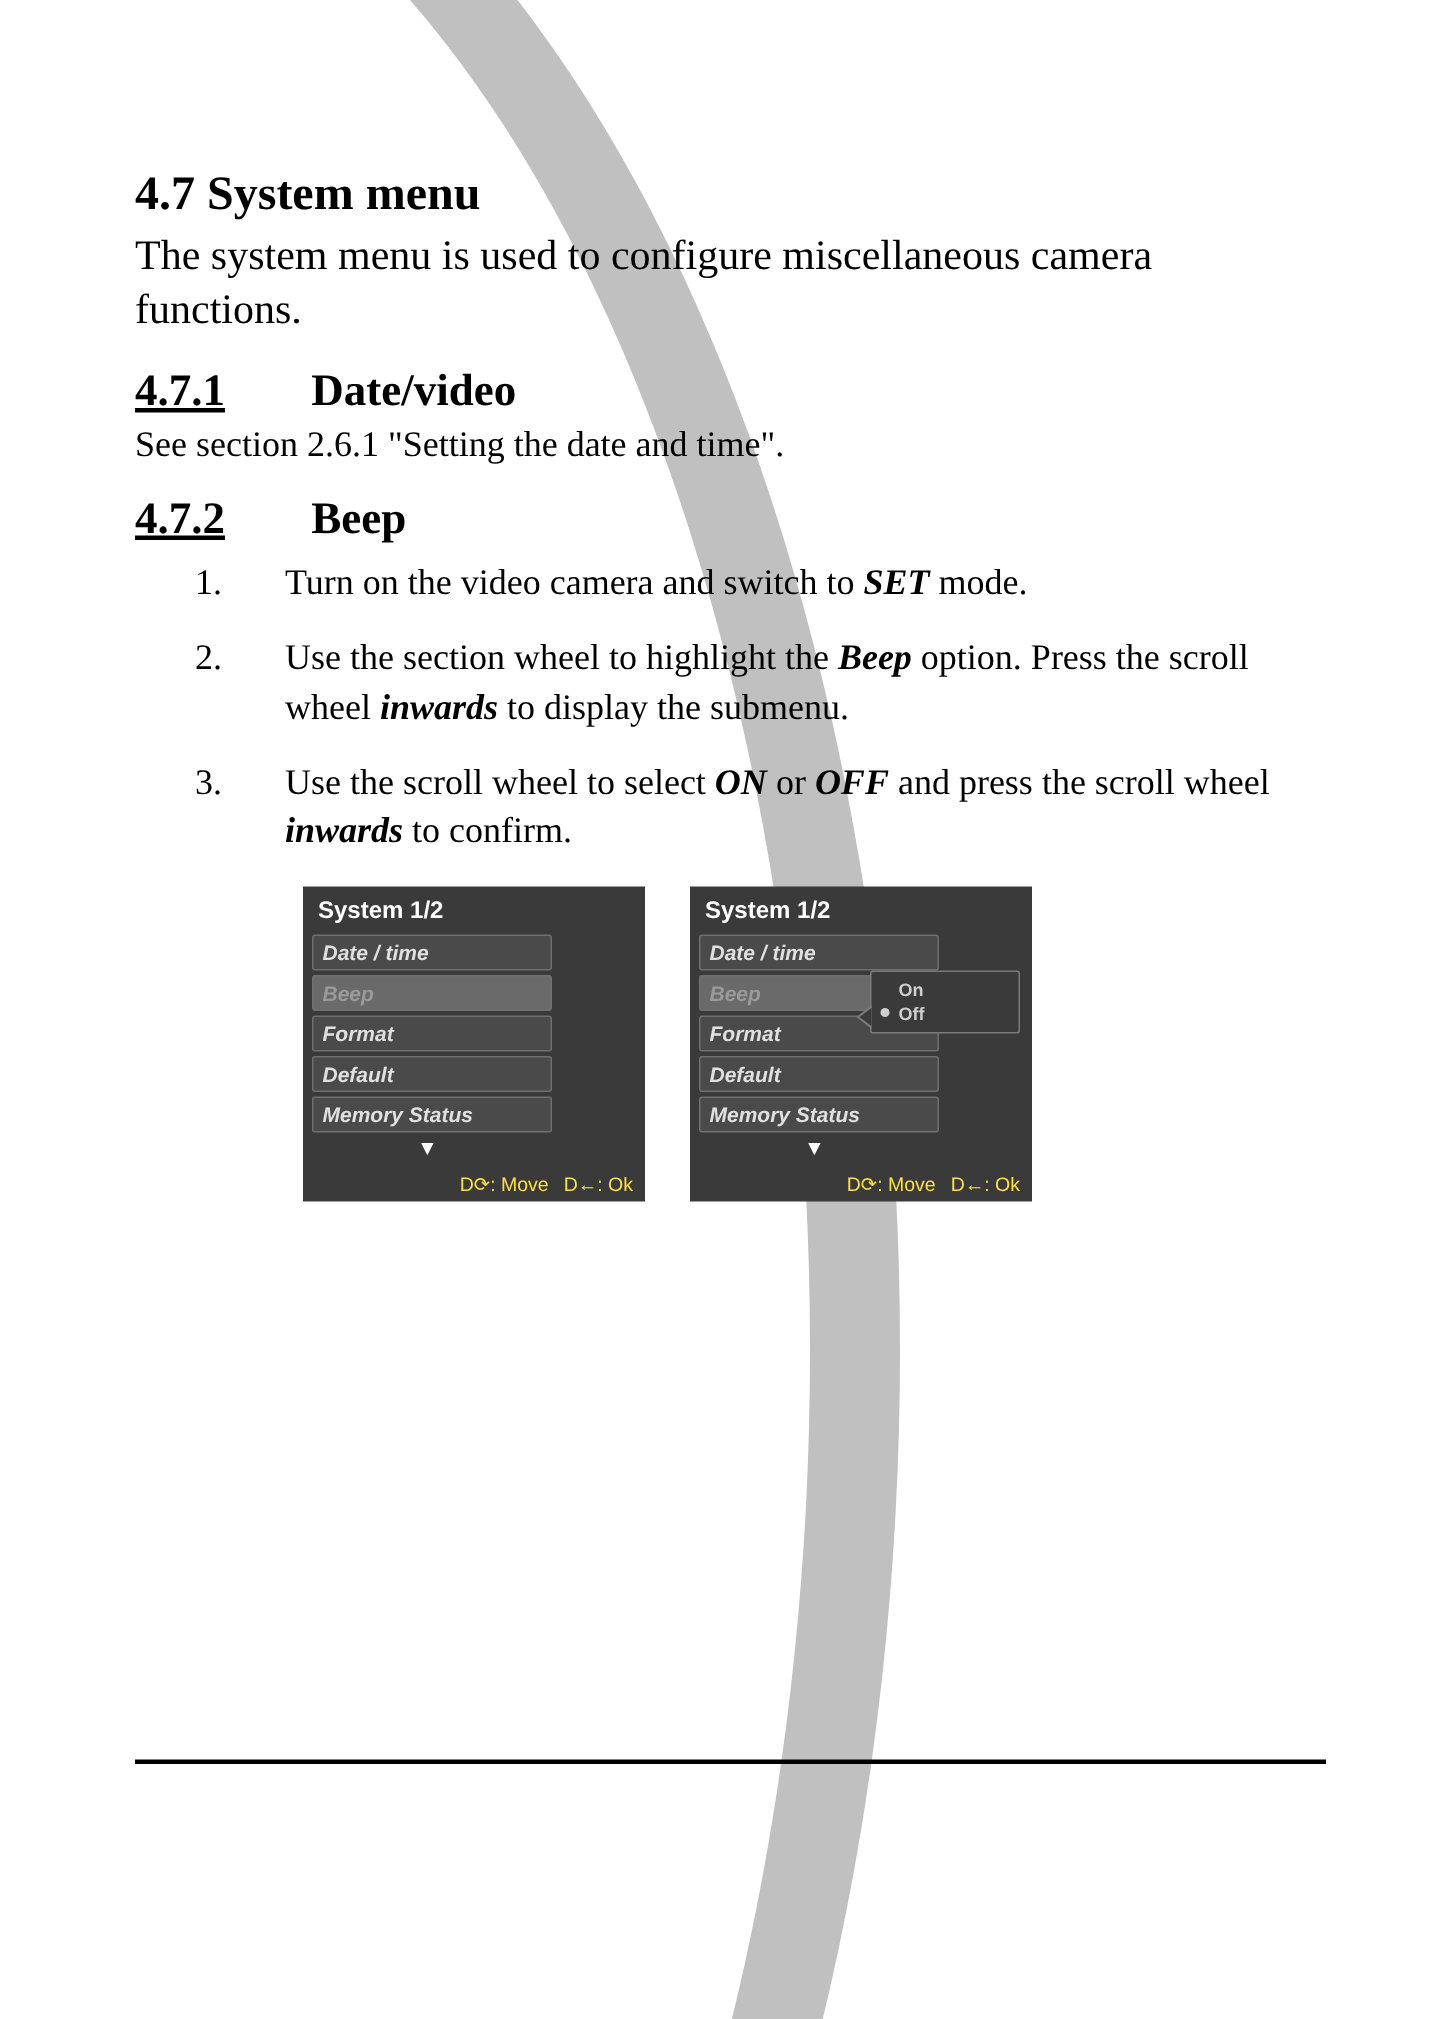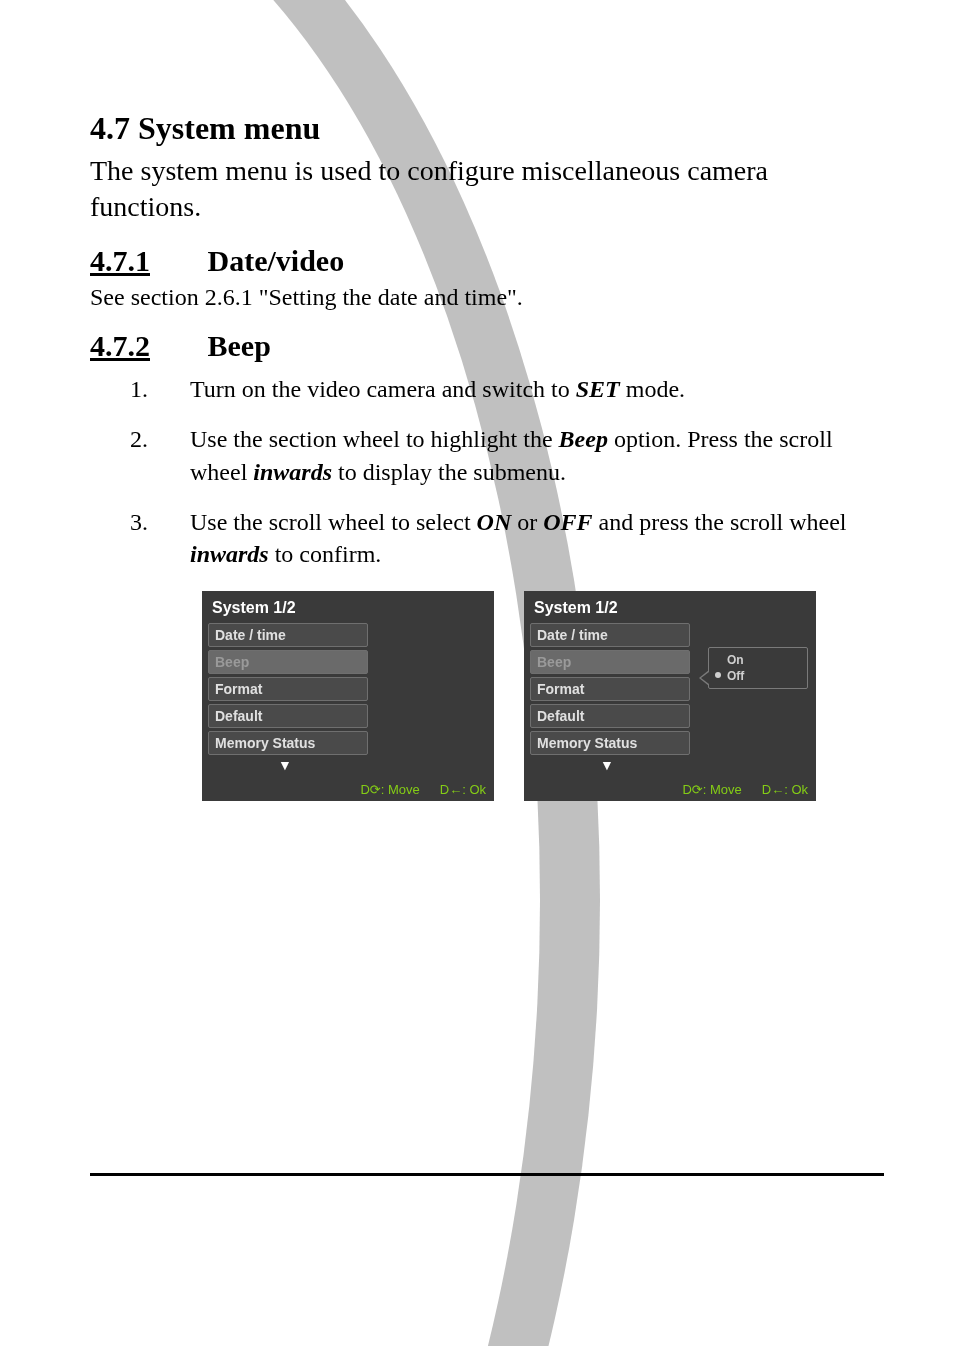--- a/index.html
+++ b/index.html
@@ -85,21 +85,21 @@
   }
   b, strong { font-weight: bold; font-style: italic; }
 
   .screens {
     display: flex;
     gap: 30px;
     padding-left: 112px;
     margin-top: 6px;
   }
   .lcd {
-    width: 292px;
+    width: 228px;
     height: 210px;
     background: #3a3a3a;
     color: #e8e8e8;
     font-family: Arial, Helvetica, sans-serif;
     font-size: 14px;
     padding: 6px 6px 4px 6px;
     box-sizing: border-box;
     position: relative;
     display: flex;
     flex-direction: column;
@@ -108,20 +108,21 @@
     color: #ffffff;
     font-weight: bold;
     font-size: 16px;
     padding: 2px 4px 6px 4px;
   }
   .lcd ul.menu {
     list-style: none;
     margin: 0;
     padding: 0;
     width: 160px;
+    font-style: italic;
   }
   .lcd ul.menu li {
     border: 1px solid #6f6f6f;
     background: #4a4a4a;
     color: #e0e0e0;
     padding: 3px 6px;
     font-weight: bold;
     font-size: 14px;
     margin-bottom: 3px;
     border-radius: 2px;
@@ -133,26 +134,26 @@
   .lcd .down-caret {
     text-align: left;
     padding-left: 70px;
     color: #fff;
     font-size: 14px;
     line-height: 1;
   }
   .lcd .hint-bar {
     margin-top: auto;
     text-align: right;
-    color: #84cc16;
+    color: #fde047;
     font-size: 13px;
     padding-right: 2px;
     display: flex;
     justify-content: flex-end;
-    gap: 20px;
+    gap: 10px;
     align-items: center;
   }
   .glyph {
     font-family: Arial, sans-serif;
   }
   .popup {
     position: absolute;
     right: 8px;
     top: 56px;
     width: 100px;

